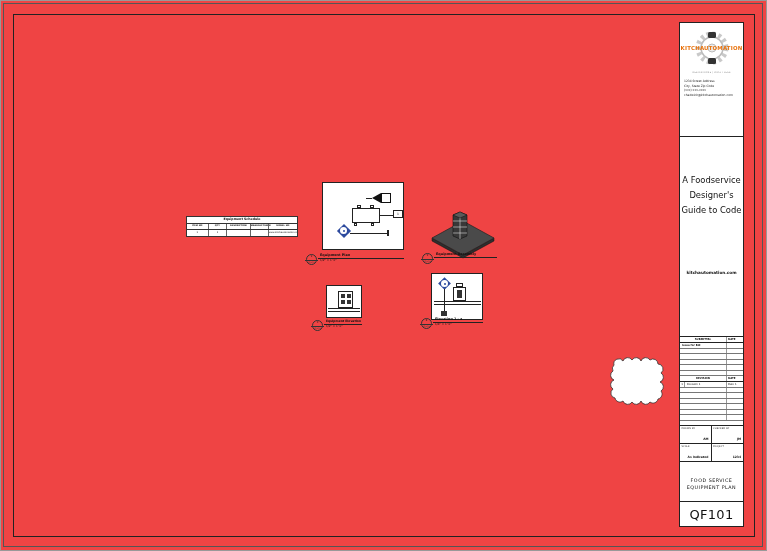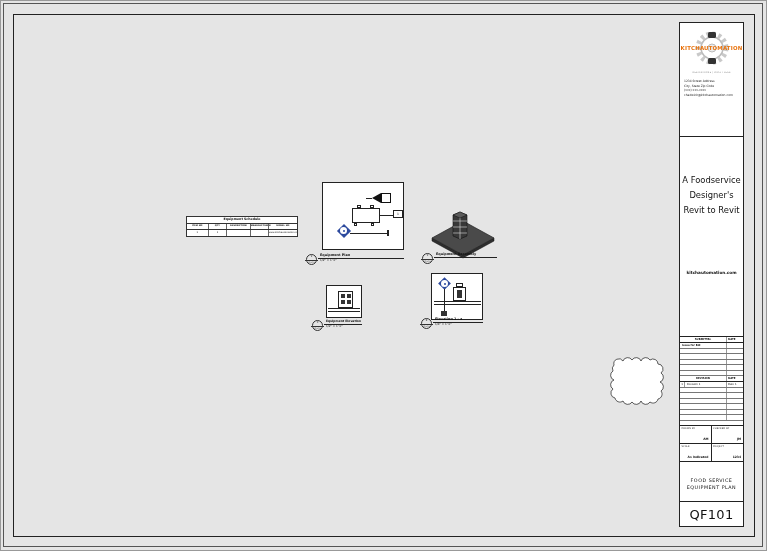--- a/index.html
+++ b/index.html
@@ -1,16 +1,16 @@
 <!DOCTYPE html>
 <html><head>
 <meta charset="utf-8">
 <style>
   html,body{margin:0;padding:0;background:#fff;}
-  .canvas{position:relative;width:767px;height:551px;background:#e5e5e5;overflow:hidden;
+  .canvas{position:relative;width:767px;height:551px;background:#ef4444;overflow:hidden;
           font-family:"DejaVu Sans","Liberation Sans",sans-serif;color:#111;
           outline:1px solid #999;outline-offset:-1px;}
   .abs{position:absolute;}
   .frame{position:absolute;left:3px;top:3px;right:4px;bottom:4px;border:1px solid #555;}
   .sheet-border{position:absolute;left:13px;top:14px;width:742px;height:523px;border:1px solid #222;box-sizing:border-box;}
 
   
   .sched{position:absolute;left:186px;top:216px;width:112px;border:1px solid #333;box-sizing:border-box;background:#fff;}
   .sched-title{height:5.5px;border-bottom:1px solid #333;font-size:3.2px;font-weight:bold;text-align:center;line-height:5px;}
   .sched-row{display:flex;}
@@ -250,21 +250,21 @@
         <div>City, State Zip Code</div>
         <div>(xxx) xxx-xxxx</div>
         <div>chadwick@kitchautomation.com</div>
       </div>
     </div>
 
     <div class="tb-sec tb-title">
       <div class="ptitle">
         <div>A Foodservice</div>
         <div>Designer's</div>
-        <div>Revit to Revit</div>
+        <div>Guide to Code</div>
         <div class="website">kitchautomation.com</div>
       </div>
     </div>
 
     <div class="tb-sec">
       <div class="srow hdr">
         <div class="sc name">SUBMITTAL</div>
         <div class="sc date">DATE</div>
       </div>
       <div class="srow body">

